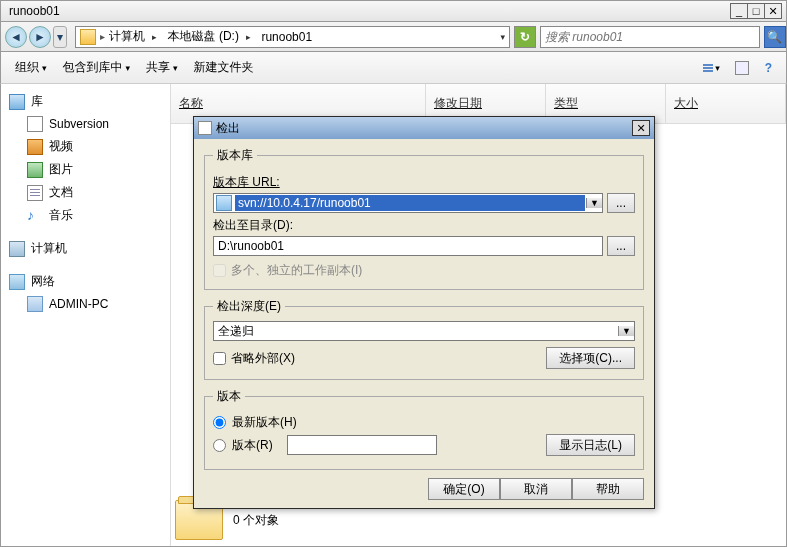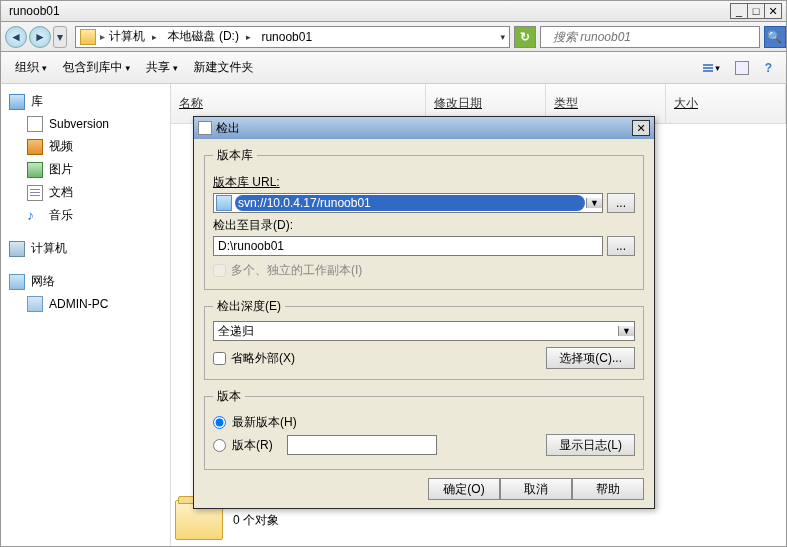--- a/index.html
+++ b/index.html
@@ -16,21 +16,21 @@
 .navbtns { display: flex; padding: 0 4px; gap: 2px; }
 .navbtn { width: 22px; height: 22px; border-radius: 50%; background: radial-gradient(#dff0fb,#a7d2e8); border: 1px solid #7aa; display:flex;align-items:center;justify-content:center; color:#246; }
 .navbtn.small { width: 14px; border-radius: 3px; background: #e8e8e8; border:1px solid #aaa; }
 .addrbox { flex: 1; height: 22px; border: 1px solid #888; background: #fff; display: flex; align-items: center; margin: 0 4px; }
 .addrbox .folder-icon { width: 16px; height: 16px; background: linear-gradient(#ffe9a8,#f7c24a); border: 1px solid #c9a030; margin: 0 4px; }
 .addrbox .crumb { padding: 0 4px; display:flex; align-items:center; gap:4px; }
 .addrbox .sep { color: #555; font-size:10px; }
 .addrbox .dd { color:#333; font-size:9px; padding:0 3px;}
 .refreshbox { width: 22px; height: 22px; border:1px solid #888; background:#7db43d; margin-right:4px; display:flex;align-items:center;justify-content:center;color:#fff; font-weight:bold;}
 .searchbox { width: 220px; height: 22px; border: 1px solid #888; background: #fff; display: flex; align-items: center; margin-right: 4px; }
-.searchbox input { flex:1; border:none; outline:none; padding:0 12px; font-style: italic; color:#666; }
+.searchbox input { flex:1; border:none; outline:none; padding:0 4px; font-style: italic; color:#666; }
 .searchbtn { width: 22px; height: 22px; background:#4a7dc9; border:1px solid #2a5da9; display:flex;align-items:center;justify-content:center;color:#fff;}
 
 
 .toolbar { height: 32px; border-left:1px solid #999; border-right:1px solid #999; border-bottom:1px solid #ccc; background: linear-gradient(#fafafa,#ececec); display:flex; align-items:center; padding:0 8px; gap:4px;}
 .toolitem { padding: 2px 6px; display:flex; align-items:center; gap:3px; cursor:pointer; }
 .toolsep { flex:1; }
 .tinyicon { width:14px; height:14px; border:1px solid #888; background:#eef;}
 .viewmode { display:flex; align-items:center; gap:2px; padding:2px 4px; border:1px solid transparent;}
 .viewmode .bars { display:flex; flex-direction:column; gap:1px;}
 .viewmode .bars div{ width:10px; height:2px; background:#5a8ac9;}
@@ -69,21 +69,21 @@
 .dlg-title .t { flex:1; color:#000; padding-left:4px;}
 .dlg-title .closebtn { width:18px; height:16px; border:1px solid #333; background:#ddd; display:flex;align-items:center;justify-content:center; cursor:pointer; font-size:11px;}
 .dlg-title .dlgicon { width:14px;height:14px; background:#fff; border:1px solid #888;}
 .dlg-body { padding:8px 10px; }
 fieldset { border:1px solid #aaa; padding:6px 8px 10px; margin-bottom:8px; background:#ece9d8;}
 legend { padding:0 4px; background:#ece9d8;}
 .fld-label { margin:4px 0 2px; }
 .fld-label.underline { text-decoration: underline; }
 .fld-row { display:flex; gap:4px; }
 .combo { flex:1; height:20px; border:1px solid #7a7a7a; background:#fff; display:flex; align-items:center; position:relative;}
-.combo .sel { flex:1; padding:1px 3px; background:#316ac5; color:#fff; margin:1px;border-radius:8px;}
+.combo .sel { flex:1; padding:1px 3px; background:#316ac5; color:#fff; margin:1px;}
 .combo .plain { flex:1; padding:1px 4px; color:#000;}
 .combo .arrow { width:16px; background:linear-gradient(#f0f0f0,#ccc); border-left:1px solid #888; display:flex;align-items:center;justify-content:center; font-size:9px;}
 .browsebtn { width:28px; height:20px; border:1px solid #888; background:linear-gradient(#f6f6f6,#ddd); cursor:pointer; display:flex;align-items:center;justify-content:center;}
 .textinput { flex:1; height:20px; border:1px solid #7a7a7a; background:#fff; padding:2px 4px; outline:none;}
 .cb-row { display:flex; align-items:center; gap:5px; margin-top:6px; }
 .cb-row input[type=checkbox]{ width:13px; height:13px;}
 .cb-row.disabled { color:#888; }
 .cb-row.disabled input { opacity:0.5;}
 .btn { height:22px; padding:0 12px; border:1px solid #888; background:linear-gradient(#fafafa,#ddd); cursor:pointer; min-width:72px;}
 .btn-row { display:flex; justify-content:flex-end; margin-top:6px;}

